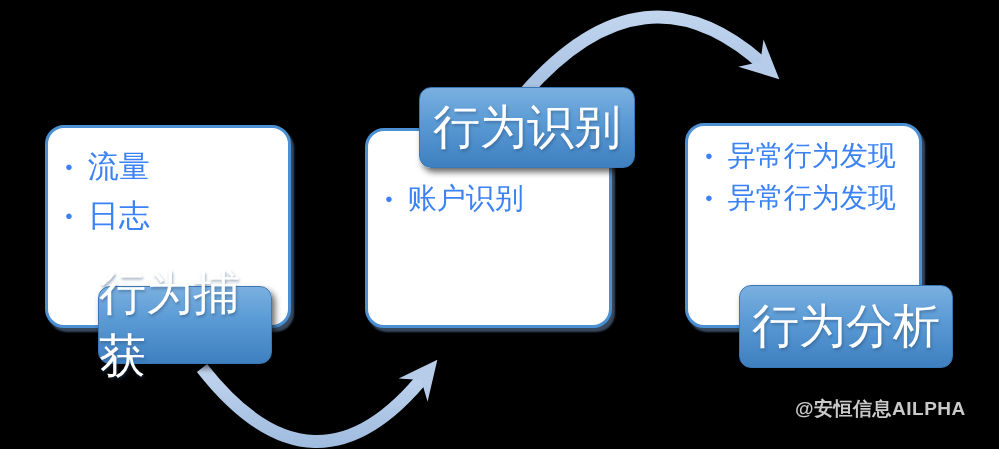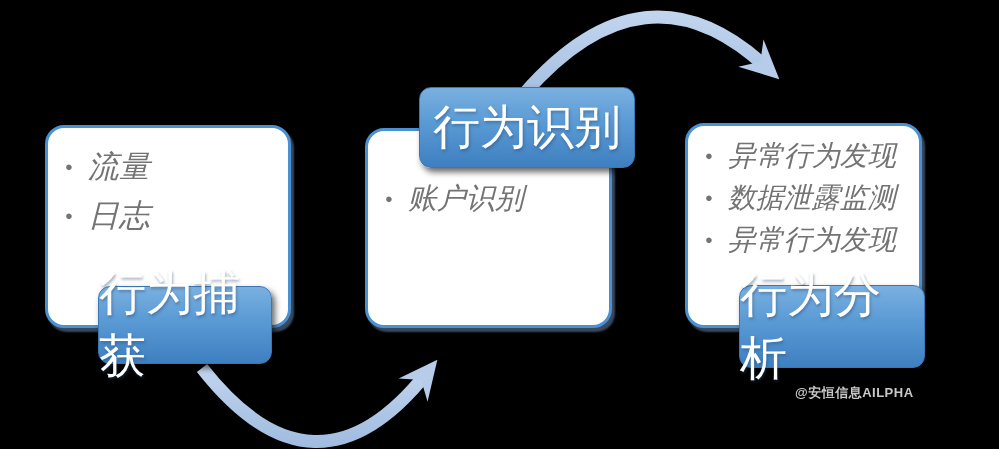--- a/index.html
+++ b/index.html
@@ -18,21 +18,21 @@
     border: 3px solid #4a90d2;
     border-radius: 19px;
     box-sizing: border-box;
     box-shadow: 3px 4px 2px rgba(125, 162, 208, 0.45);
     z-index: 2;
   }
   #box-capture     { left: 45px;  top: 125px; width: 246px; height: 203px; }
   #box-recognition { left: 365px; top: 128px; width: 247px; height: 200px; }
   #box-analysis    { left: 685px; top: 123px; width: 237px; height: 205px; }
 
-  .bullet-list { list-style: none; margin: 0; padding: 0; color: #737373; font-style: italic; }
+  .bullet-list { list-style: none; margin: 0; padding: 0; color: #3b82f6; }
   .bullet-item { display: flex; align-items: center; }
   .bullet-item::before {
     content: "●";
     flex: 0 0 auto;
     margin-right: 15px;
     font-size: 13px;
   }
   #box-capture .bullet-list     { padding: 14px 0 0 17px; }
   #box-capture .bullet-item     { font-size: 31px; line-height: 49px; }
   #box-recognition .bullet-list { padding: 47px 12px 0 17px; }
@@ -51,39 +51,39 @@
     color: #ffffff;
     display: flex;
     align-items: center;
     justify-content: center;
     font-size: 47px;
     box-shadow: 3px 4px 6px rgba(0, 0, 0, 0.6);
     text-shadow: 1px 2px 3px rgba(40, 70, 110, 0.45);
   }
   #banner-capture     { left: 98px;  top: 286px; width: 174px; height: 78px; }
   #banner-recognition { left: 419px; top: 87px;  width: 216px; height: 81px; }
-  #banner-analysis    { left: 739px; top: 285px; width: 186px; height: 83px; }
+  #banner-analysis    { left: 739px; top: 285px; width: 214px; height: 83px; }
 
   
   .arrow-layer {
     position: absolute;
     left: 0; top: 0;
     width: 999px; height: 449px;
     z-index: 1;
     pointer-events: none;
   }
 
   
   .watermark {
     position: absolute;
-    left: 795px; top: 384px;
+    left: 795px; top: 396px;
     z-index: 4;
     font-family: "Liberation Sans", "DejaVu Sans", sans-serif;
     font-weight: bold;
-    font-size: 13px;
+    font-size: 19px;
     color: #c9c9c9;
     letter-spacing: 0.5px;
   }
 </style>
 </head>
 <body>
 
 <svg class="arrow-layer" width="999" height="449" viewBox="0 0 999 449" xmlns="http://www.w3.org/2000/svg">
   <defs>
     <linearGradient id="arrowGradTop" x1="0" y1="0" x2="0" y2="95" gradientUnits="userSpaceOnUse">
@@ -113,21 +113,20 @@
 
 <div class="stage-box" id="box-recognition">
   <ul class="bullet-list">
     <li class="bullet-item">账户识别</li>
   </ul>
 </div>
 
 <div class="stage-box" id="box-analysis">
   <ul class="bullet-list">
     <li class="bullet-item">异常行为发现</li>
-    <li class="bullet-item">数据泄露监测</li>
     <li class="bullet-item">异常行为发现</li>
   </ul>
 </div>
 
 <div class="stage-banner" id="banner-capture">行为捕获</div>
 <div class="stage-banner" id="banner-recognition">行为识别</div>
 <div class="stage-banner" id="banner-analysis">行为分析</div>
 
 <div class="watermark">@安恒信息AILPHA</div>
 

